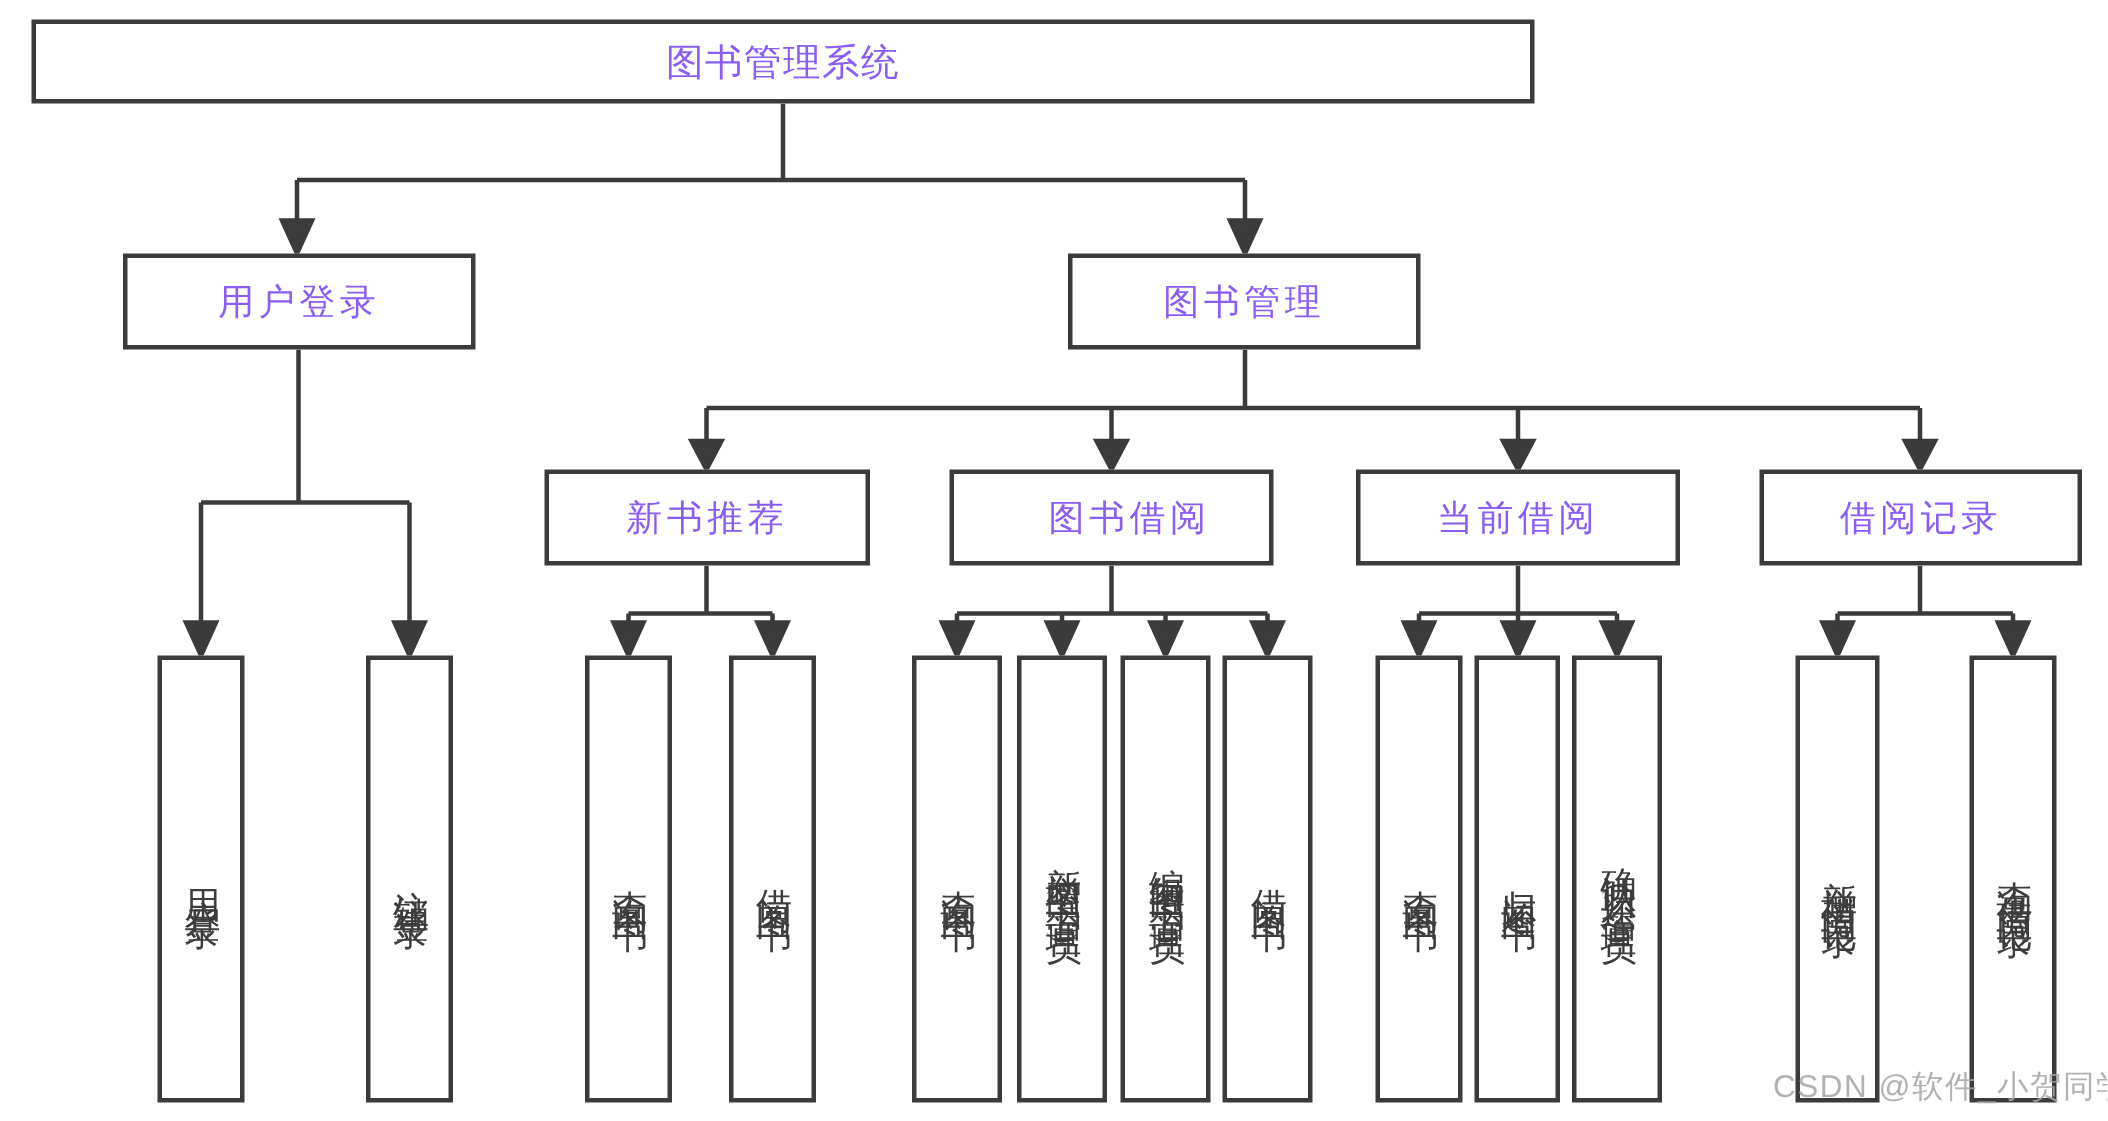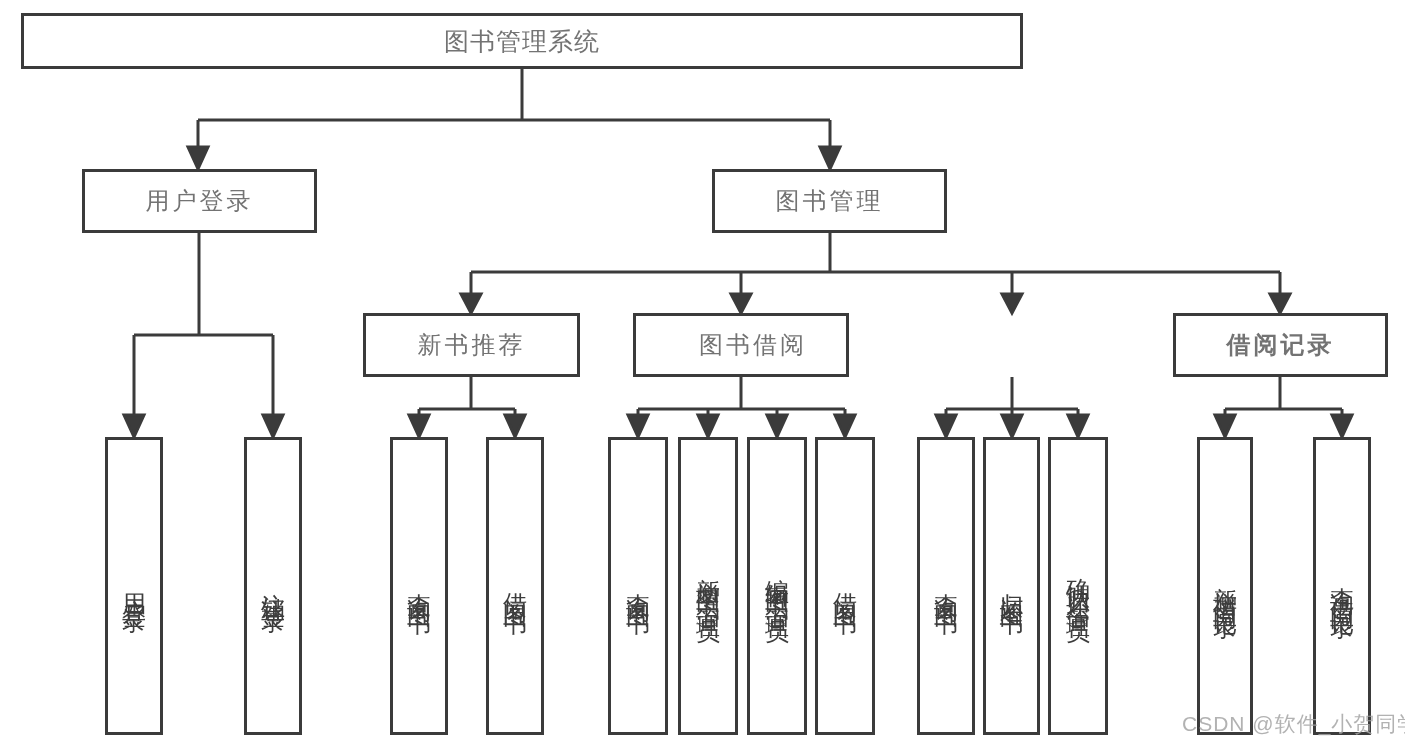--- a/index.html
+++ b/index.html
@@ -23,21 +23,21 @@
     background: #ffffff;
     display: flex;
     align-items: center;
     justify-content: center;
     color: #3d3d3d;
   }
   .h-label {
     font-size: 24px;
     letter-spacing: 3px;
     white-space: nowrap;
-    color: #737373;
+    color: #8b5cf6;
   }
   .root-label {
     font-size: 25px;
     letter-spacing: 1px;
   }
   .v-label {
     writing-mode: vertical-rl;
     font-size: 24px;
     letter-spacing: 6px;
     line-height: 1;
@@ -105,21 +105,24 @@
   <div class="node" style="left:363px; top:313px; width:217px; height:64px;">
     <span class="h-label">新书推荐</span>
   </div>
 
   <div class="node" style="left:712px; top:169px; width:235px; height:64px;">
     <span class="h-label">图书管理</span>
   </div>
   <div class="node" style="left:633px; top:313px; width:216px; height:64px;padding-left:24px;">
     <span class="h-label">图书借阅</span>
   </div>
-  <div class="node" style="left:1173px; top:313px; width:215px; height:64px;font-weight:bold;">
+  <div class="node" style="left:904px; top:313px; width:216px; height:64px;">
+    <span class="h-label">当前借阅</span>
+  </div>
+  <div class="node" style="left:1173px; top:313px; width:215px; height:64px;">
     <span class="h-label">借阅记录</span>
   </div>
 
   <div class="node" style="left:105px; top:437px; width:58px; height:298px;">
     <span class="v-label">用户登录</span>
   </div>
   <div class="node" style="left:244px; top:437px; width:58px; height:298px;">
     <span class="v-label">注销登录</span>
   </div>
 

